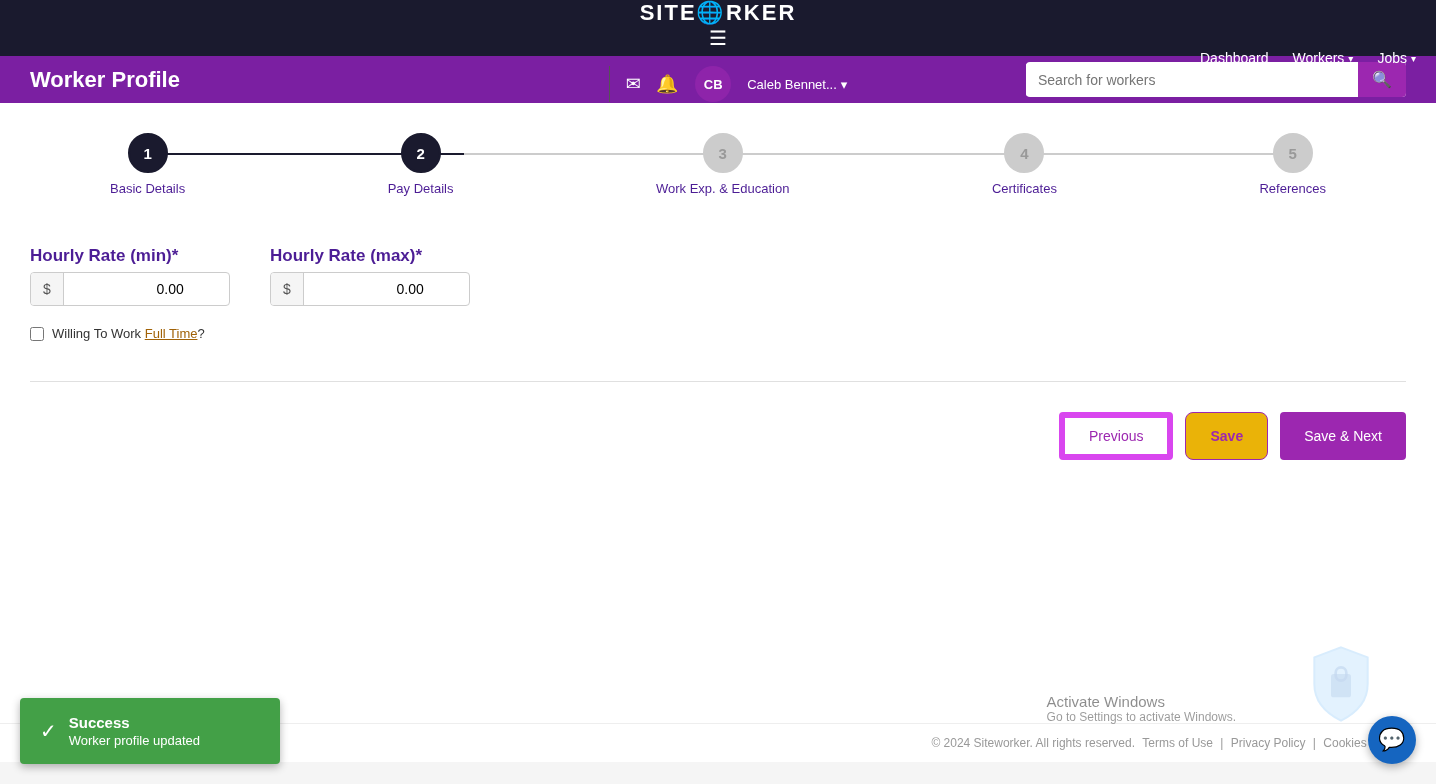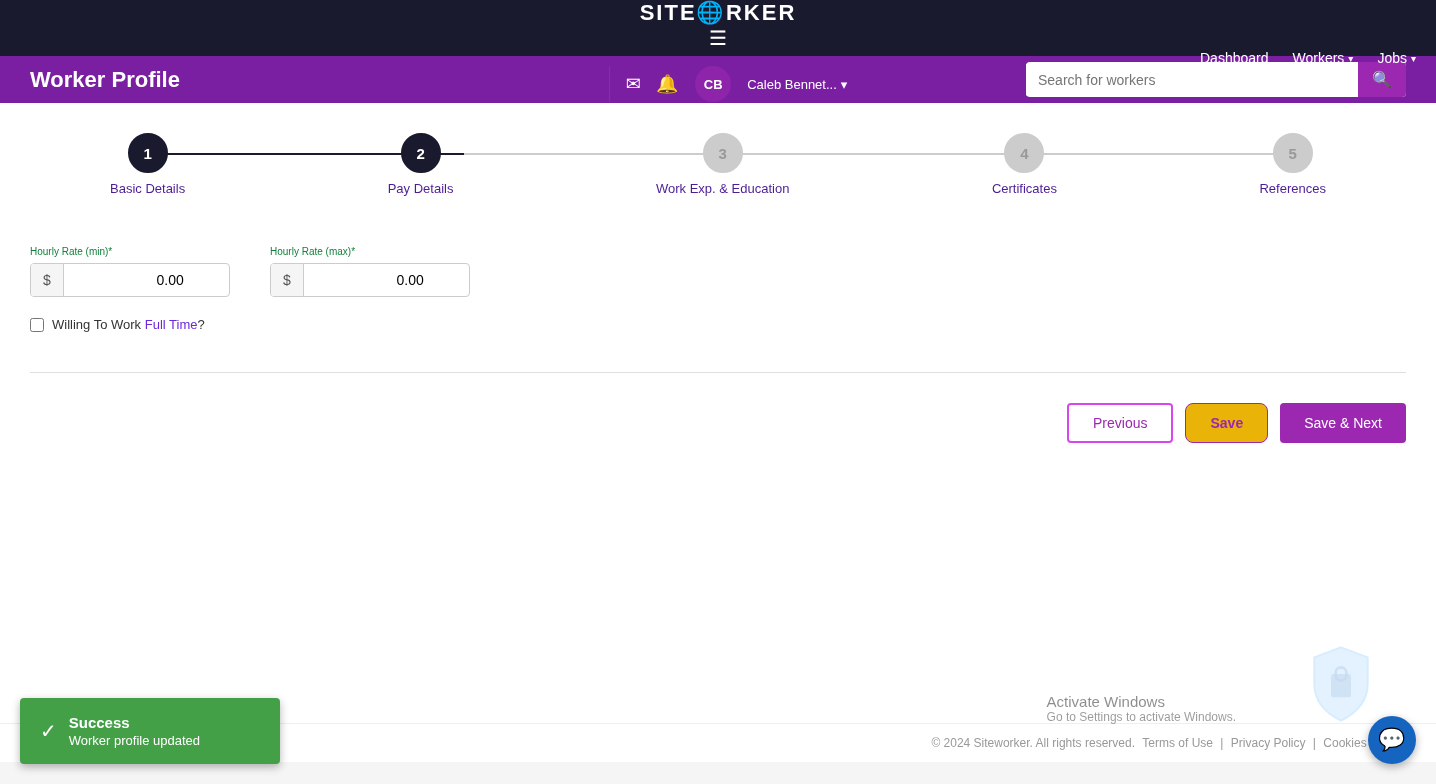--- a/index.html
+++ b/index.html
@@ -195,23 +195,23 @@
       display: flex;
       gap: 40px;
       margin-bottom: 20px;
     }
     .form-group {
       display: flex;
       flex-direction: column;
       gap: 6px;
     }
     .form-label {
-      font-size: 10px;
-      color: #15803d;
-      font-weight: 400;
+      font-size: 17px;
+      color: #4c1d95;
+      font-weight: 700;
     }
     .input-with-prefix {
       display: flex;
       align-items: center;
       border: 1px solid #ccc;
       border-radius: 4px;
       overflow: hidden;
       width: 200px;
     }
     .input-prefix {
@@ -239,39 +239,39 @@
     }
     .checkbox-input {
       width: 14px;
       height: 14px;
       cursor: pointer;
     }
     .checkbox-label {
       font-size: 13px;
       color: #333;
     }
-    .checkbox-label span { color: #6d28d9; }
+    .checkbox-label span { color: #a16207; text-decoration: underline; }
 
     
     .section-divider {
       border: none;
       border-top: 1px solid #e0e0e0;
       margin: 30px 0 20px;
     }
 
     
     .action-buttons {
       display: flex;
       justify-content: flex-end;
       gap: 12px;
       padding: 10px 0;
     }
     .btn-previous {
       padding: 10px 24px;
-      border: 2px solid #d946ef;
+      border: 6px solid #d946ef;
       background: white;
       color: #9c27b0;
       font-size: 14px;
       border-radius: 4px;
       cursor: pointer;
       font-weight: 500;
     }
     .btn-save {
       padding: 10px 24px;
       border: 1px solid #9c27b0;

